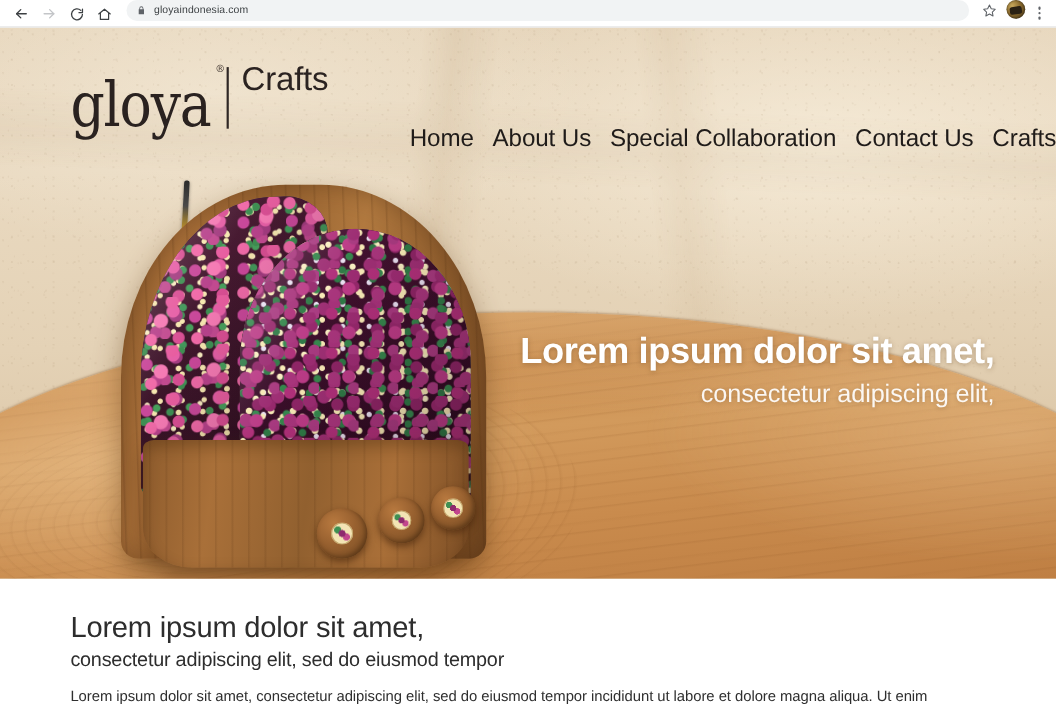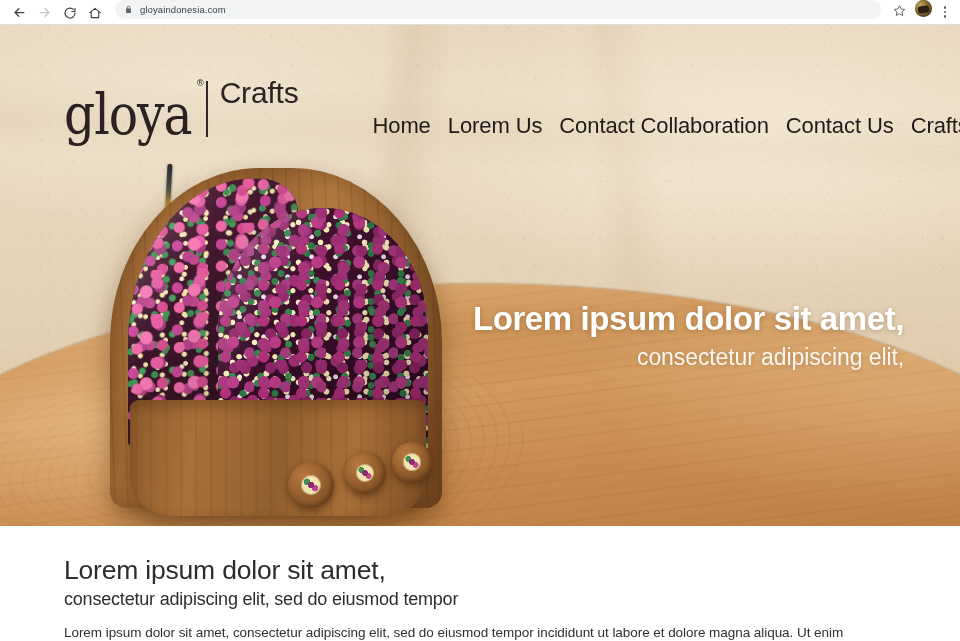--- a/index.html
+++ b/index.html
@@ -349,21 +349,21 @@
     top: 0; left: 0; right: 0;
     height: 140px;
     display: flex;
     align-items: flex-start;
     z-index: 6;
   }
   .logo-block {
     display: flex;
     align-items: flex-start;
     margin-left: 64px;
-    margin-top: 52px;
+    margin-top: 32px;
   }
   .logo-mark {
     position: relative;
     font-family: "DejaVu Serif", serif;
     font-size: 46px;
     line-height: 1;
     color: #2a2220;
     font-weight: 400;
     letter-spacing: -1px;
     transform: scaleX(1.06) scaleY(1.22);
@@ -599,22 +599,22 @@
     <div class="logo-block">
       <div class="logo-mark">gloya<span class="logo-reg">®</span></div>
       <div class="logo-divider"></div>
       <div class="logo-words">
         <div>Crafts</div>
       </div>
     </div>
 
     <nav class="main-nav">
       <a class="nav-link">Home</a>
-      <a class="nav-link">Lorem Us</a>
-      <a class="nav-link">Contact Collaboration</a>
+      <a class="nav-link">About Us</a>
+      <a class="nav-link">Special Collaboration</a>
       <a class="nav-link">Contact Us</a>
       <a class="nav-link">Crafts</a>
 
       <div class="nav-search">
         <input class="search-field" type="text" placeholder="" style="">
 
       </div>
     </nav>
   </div>
 

